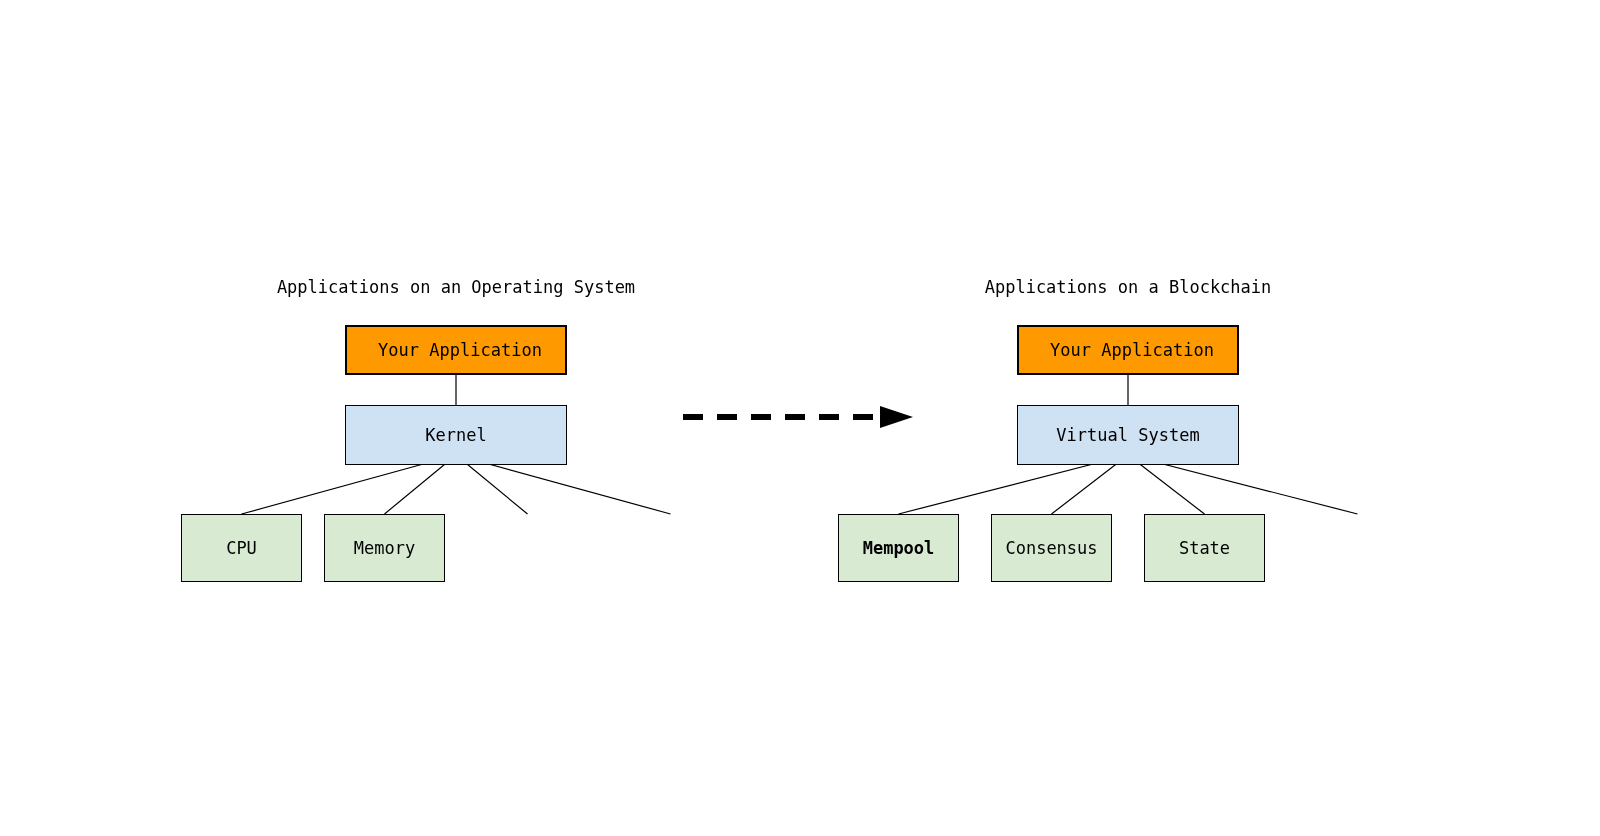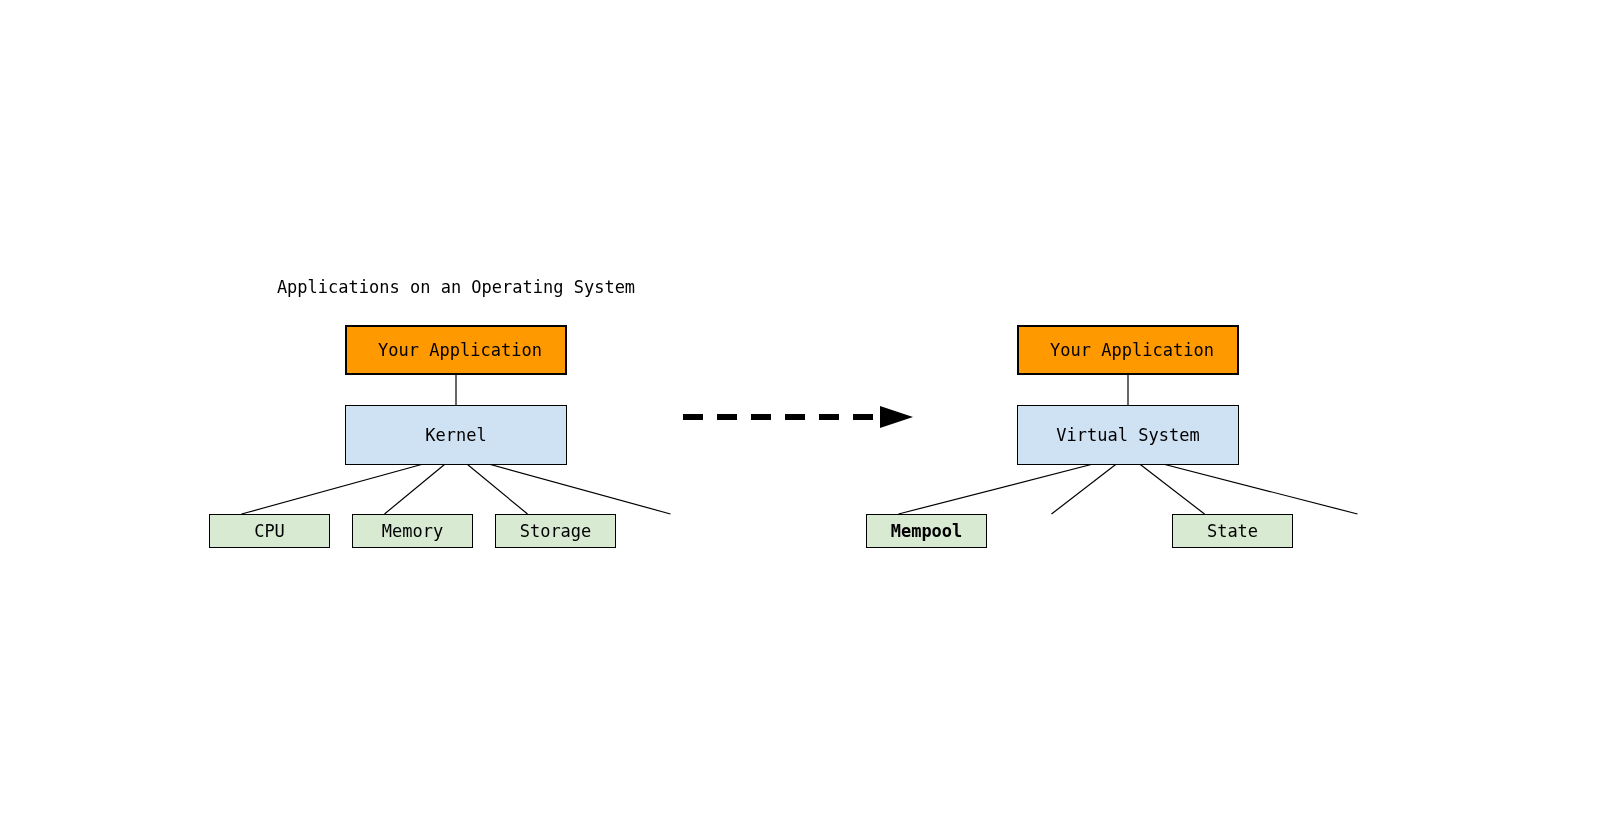--- a/index.html
+++ b/index.html
@@ -48,25 +48,24 @@
     padding-left: 8px;
   }
   .node.mid {
     width: 222px;
     height: 60px;
     background: var(--mid-fill, #cfe2f3);
     border: 1.5px solid var(--border-color, #000000);
   }
   .node.child {
     width: 121px;
-    height: 34px;
+    height: 68px;
     background: var(--child-fill, #d9ead3);
     border: 1.5px solid var(--border-color, #000000);
     top: 514px;
-    margin-left: 28px;
   }
 
   
   .l-title { left: 456px; top: 277px; }
   .l-app   { left: 345px; top: 325px; }
   .l-mid   { left: 345px; top: 405px; }
   .l-c0 { left: 181px; }
   .l-c1 { left: 324px; }
   .l-c2 { left: 467px; }
   .l-c3 { left: 610px; }
@@ -110,23 +109,24 @@
   </svg>
 
   <div class="diagram-title l-title">Applications on an Operating System</div>
 
   <div class="node app l-app">Your Application</div>
 
   <div class="node mid l-mid">Kernel</div>
 
   <div class="node child l-c0">CPU</div>
   <div class="node child l-c1">Memory</div>
-  <div class="node child l-c2">Storage</div>
 
+  <div class="diagram-title r-title">Applications on a Blockchain</div>
 
   <div class="node app r-app">Your Application</div>
 
   <div class="node mid r-mid">Virtual System</div>
 
   <div class="node child r-c0">Mempool</div>
+  <div class="node child r-c1">Consensus</div>
   <div class="node child r-c2">State</div>
 
 </div>
 
 </body></html>

